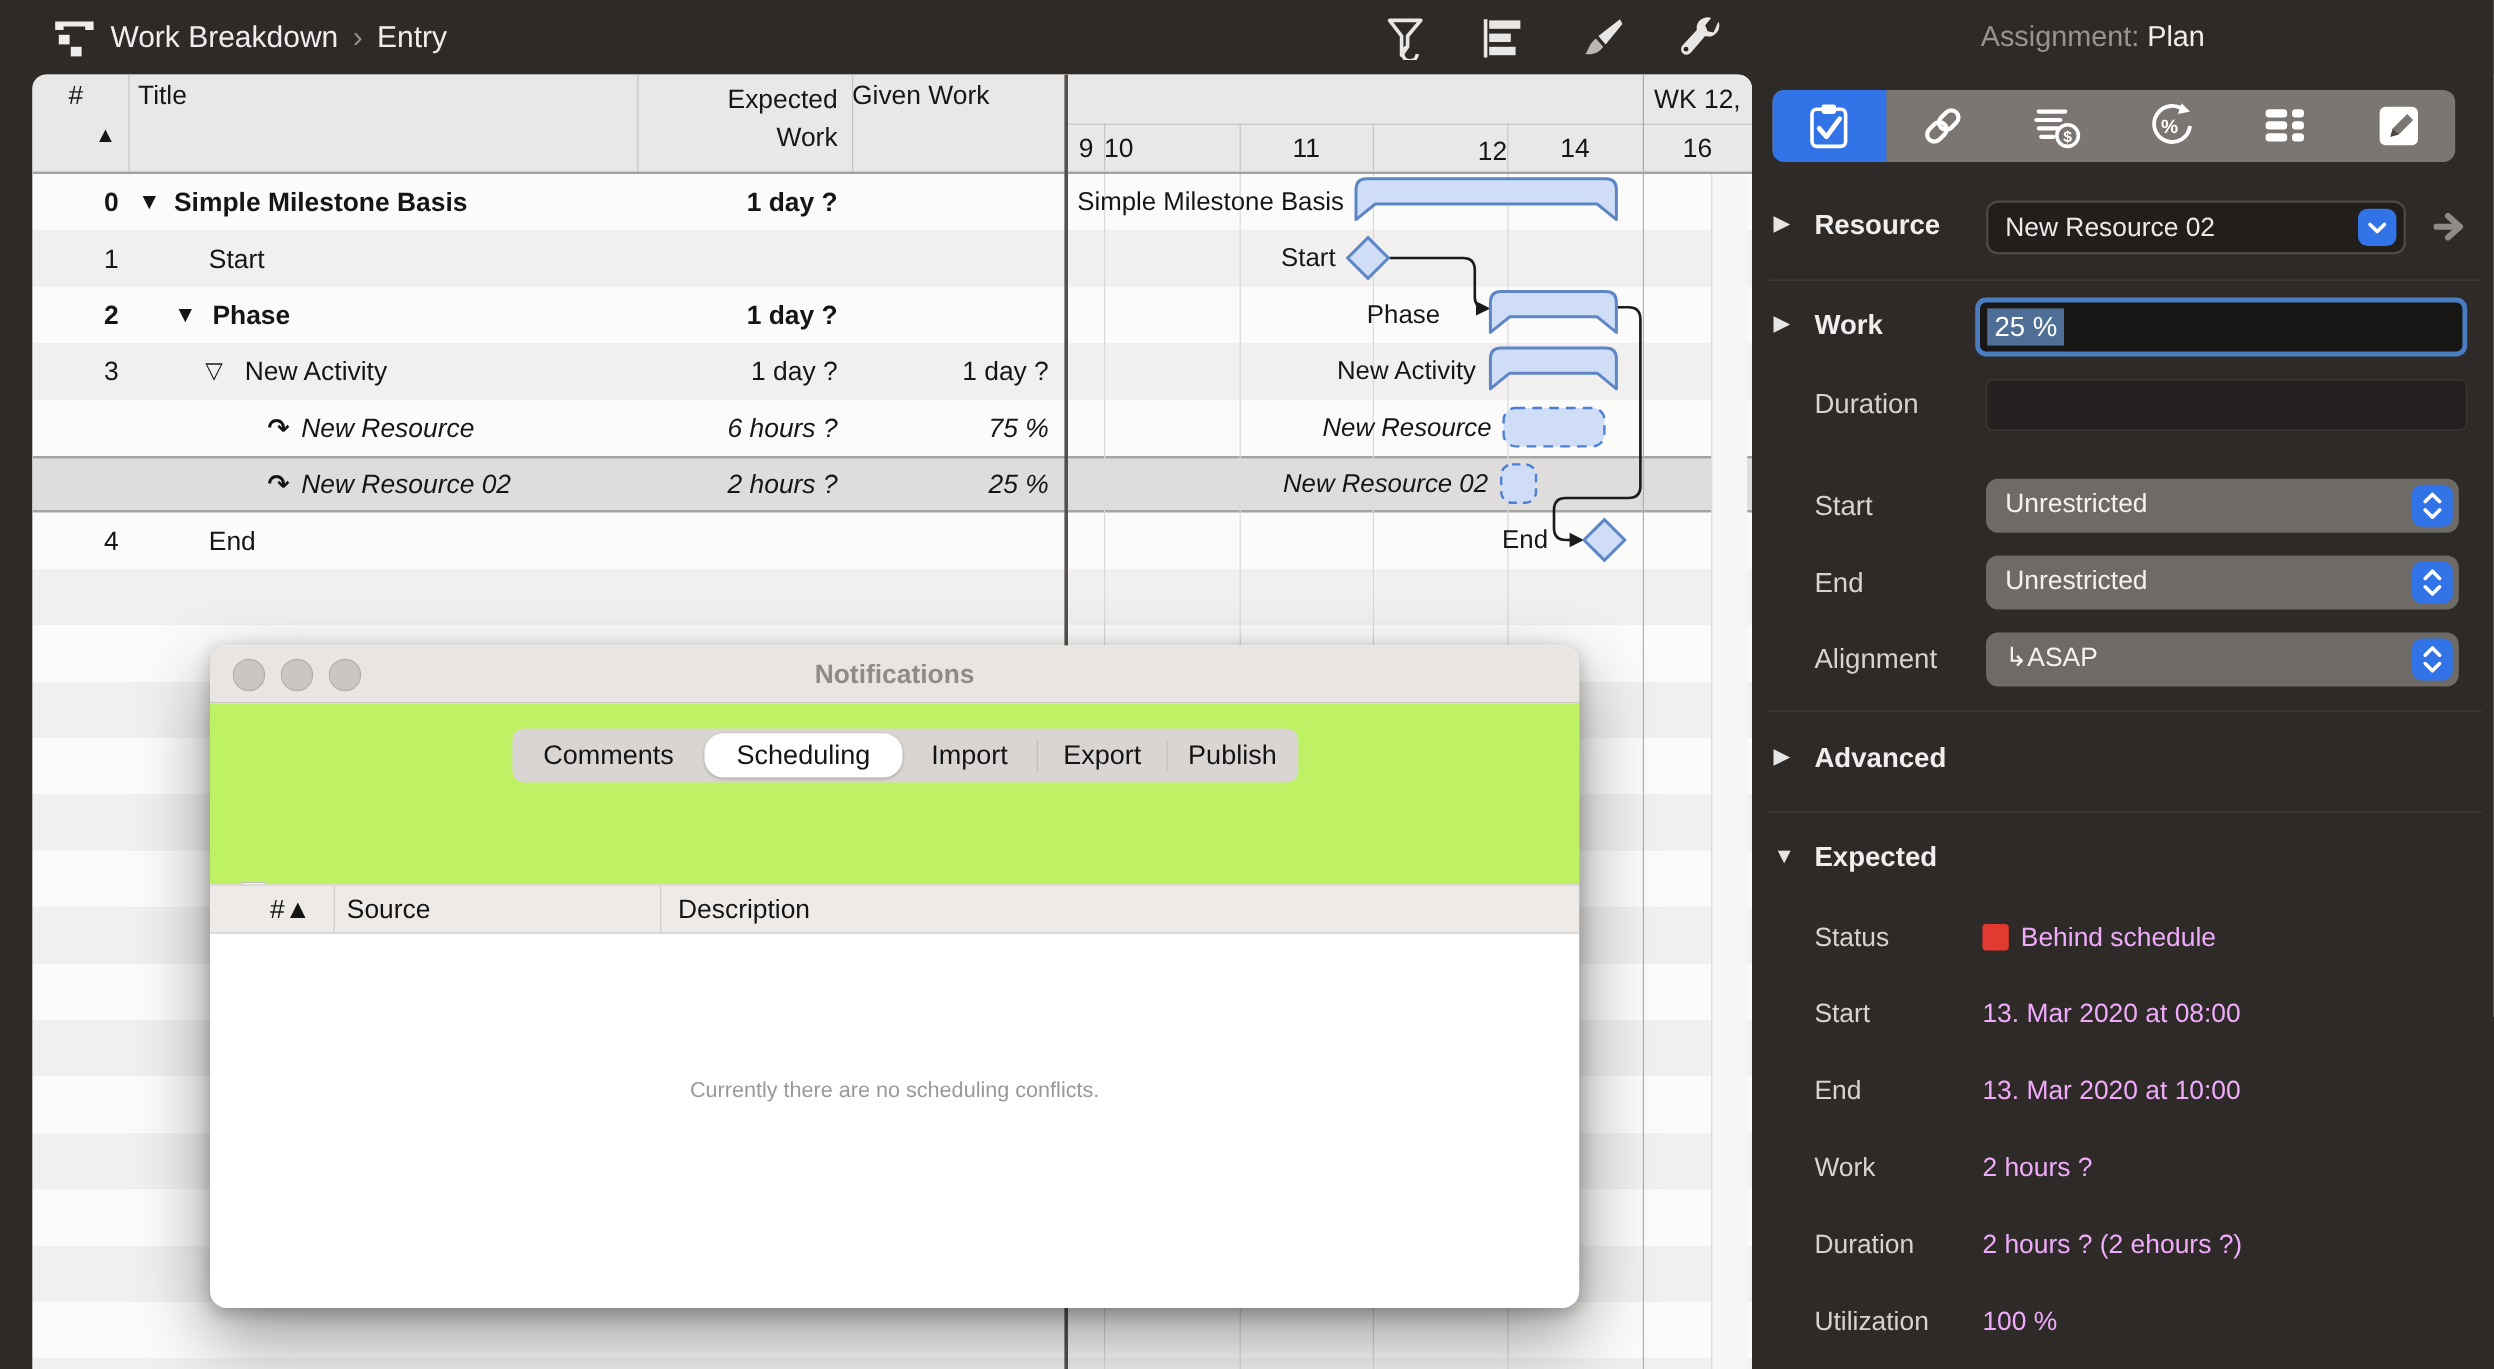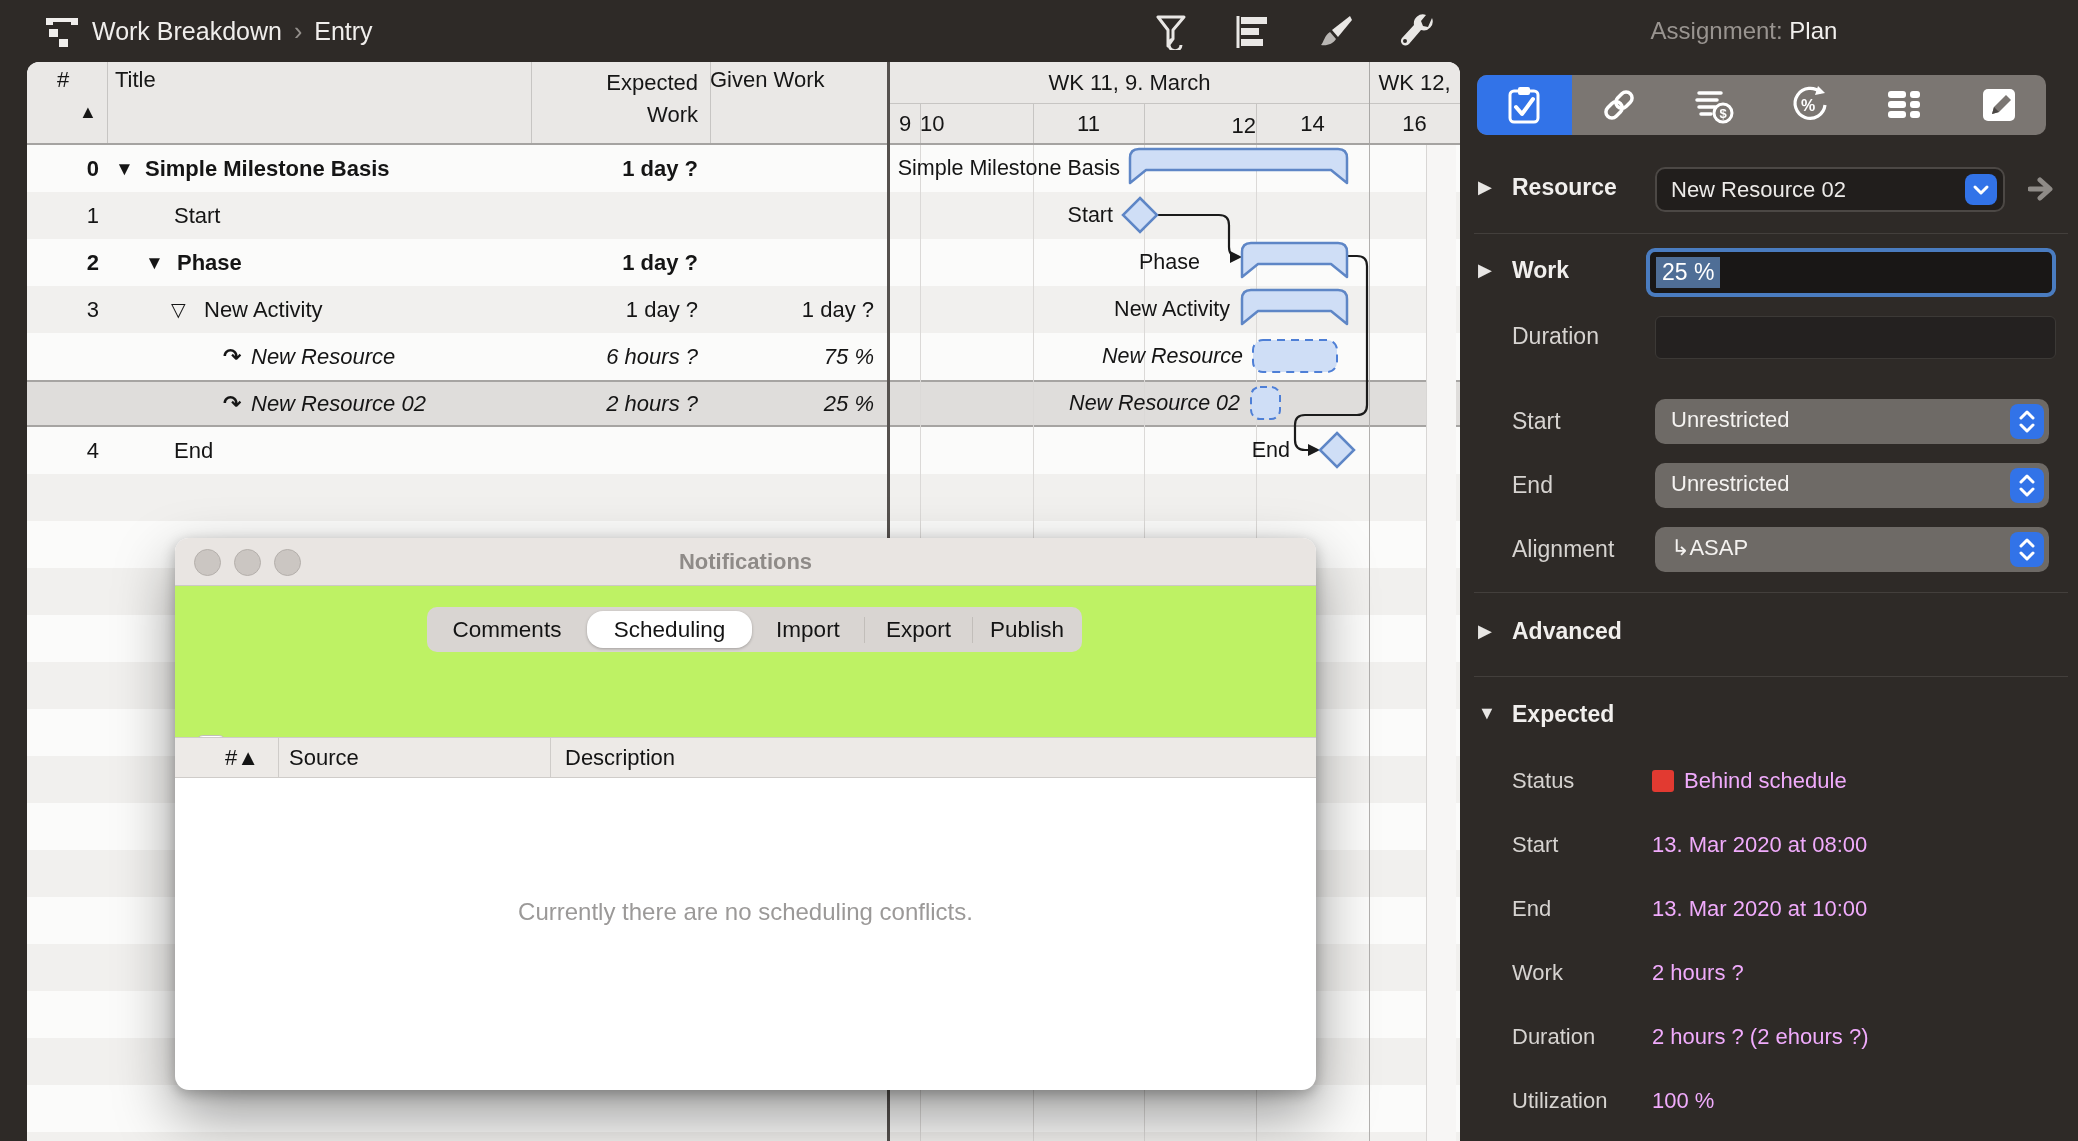--- a/index.html
+++ b/index.html
@@ -56,21 +56,21 @@
   .dtop{left:0;top:48px;width:1141px;height:151px;background:#bef264;}
   .seg{left:252px;top:21px;width:655px;height:45px;background:#d9d5d2;border-radius:10px;display:flex;align-items:center;}
   .segitem{font-size:22.5px;color:#141414;text-align:center;line-height:37px;white-space:nowrap;}
   .segsel{background:#ffffff;border-radius:16px;box-shadow:0 1px 3px rgba(0,0,0,0.25);margin:4px 0;}
   .segdiv{width:1px;height:26px;background:#c2beba;}
   .cbx{left:21px;top:149px;width:30px;height:30px;background:#ffffff;border:1px solid #c2beba;border-radius:7px;box-sizing:border-box;}
   .cbl{left:62px;top:141px;font-size:23px;color:#141414;line-height:44px;}
   .dhead{left:0;top:199px;width:1141px;height:41px;background:#edeae7;border-top:1px solid #cfccc9;border-bottom:1px solid #cfccc9;box-sizing:border-box;}
   .dhc{font-size:22px;color:#141414;line-height:39px;}
   .dhline{top:0;width:1px;height:39px;background:#cfccc9;}
-  .dmsg{left:0;top:360px;width:1141px;text-align:center;font-size:24px;color:#9b9998;}
+  .dmsg{left:0;top:360px;width:1141px;text-align:center;font-size:18px;color:#9b9998;}
 
   
   .panel{left:1464px;top:0;width:614px;height:1141px;background:#2e2a27;}
   .ptitle{left:0;top:0;width:560px;text-align:center;line-height:62px;font-size:24px;}
   .ptitle .lab{color:#989era;color:#999490;}
   .ptitle .val{color:#f2f0ee;}
   .tabbar{left:13px;top:75px;width:569px;height:60px;background:#7b7672;border-radius:10px;display:flex;overflow:hidden;}
   .tabcell{flex:1;display:flex;align-items:center;justify-content:center;}
   .tabcell.sel{background:#3273e8;}
   .prow-label{font-size:23px;color:#f1efed;font-weight:bold;white-space:nowrap;}
@@ -204,21 +204,20 @@
   <div class="abs thead">
     <span class="abs hcell" style="left:30px;top:5px">#</span>
     <span class="abs hcell" style="left:52px;top:40px;font-size:18px">▲</span>
     <span class="abs hcell" style="left:88px;top:5px">Title</span>
     <div class="abs hcell" style="left:561px;top:5px;width:110px;text-align:right;line-height:32px">Expected Work</div>
     <div class="abs hcell" style="left:683px;top:5px;width:151px;text-align:left">Given Work</div>
     <div class="abs hline" style="left:80px;top:0;width:1px;height:81px"></div>
     <div class="abs hline" style="left:504px;top:0;width:1px;height:81px"></div>
     <div class="abs hline" style="left:683px;top:0;width:1px;height:81px"></div>
 
-    <div class="abs hcell" style="left:863px;top:0;width:479px;text-align:center;line-height:41px">WK 11, 9. March</div>
     <div class="abs hcell" style="left:1342px;top:0;width:91px;text-align:center;line-height:41px">WK 12,</div>
     <div class="abs hline" style="left:863px;top:41px;width:570px;height:1px"></div>
     <div class="abs hcell" style="left:863px;top:41px;width:30px;text-align:center;line-height:41px">9</div>
     <div class="abs hcell" style="left:893px;top:41px;width:113px;line-height:41px">10</div>
     <div class="abs hcell" style="left:1006px;top:41px;width:111px;text-align:center;line-height:41px">11</div>
     <div class="abs hcell" style="left:1117px;top:43px;width:112px;text-align:right;line-height:41px">12</div>
     <div class="abs hcell" style="left:1229px;top:41px;width:113px;text-align:center;line-height:41px">14</div>
     <div class="abs hcell" style="left:1342px;top:41px;width:91px;text-align:center;line-height:41px">16</div>
     <div class="abs hline" style="left:893px;top:41px;width:1px;height:40px"></div>
     <div class="abs hline" style="left:1006px;top:41px;width:1px;height:40px"></div>

